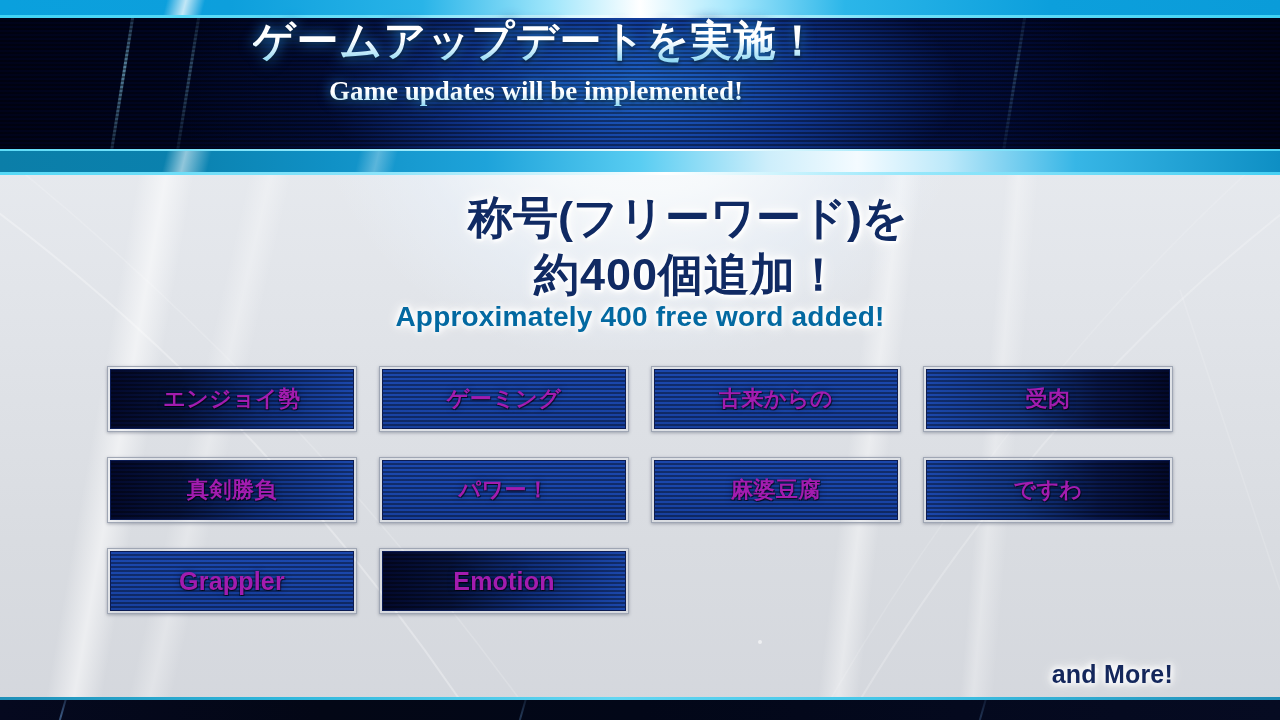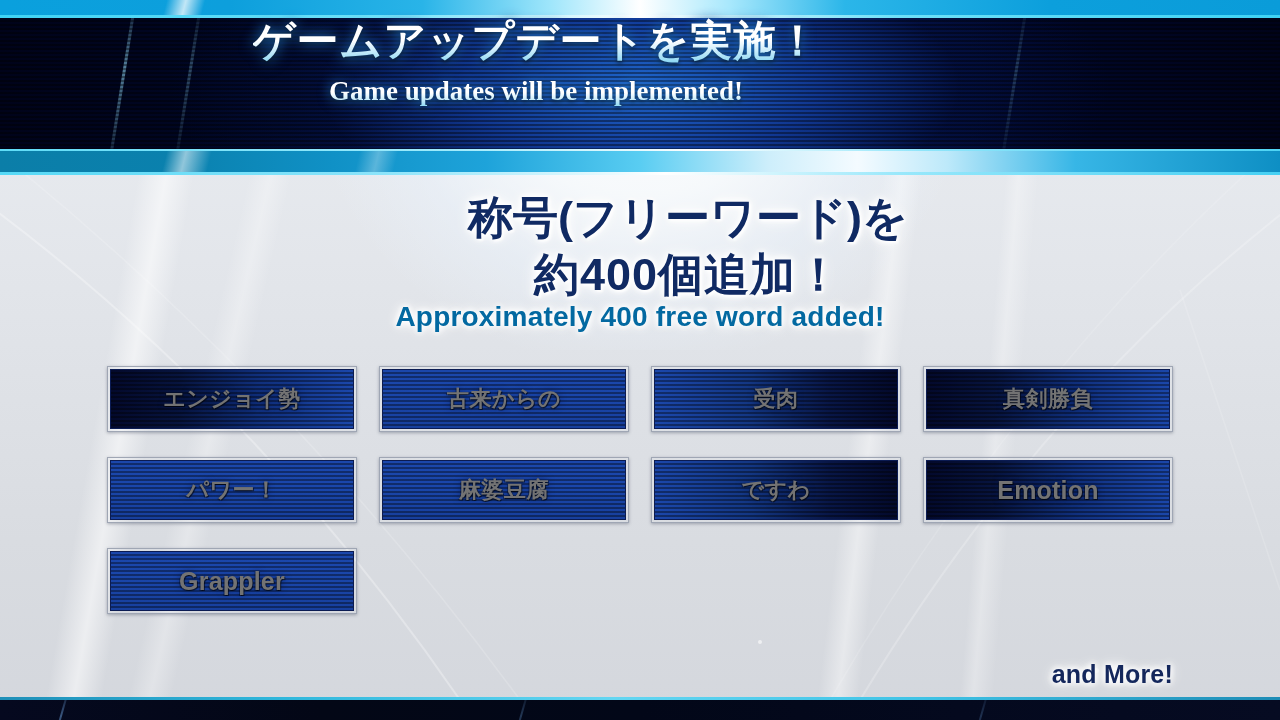--- a/index.html
+++ b/index.html
@@ -282,21 +282,21 @@
   .tile.c3 .tile-fill {
     background: linear-gradient(180deg, #1b47ac 0%, #1a46aa 45%, #173f9d 100%);
   }
   
   .tile.c4 .tile-fill {
     background: linear-gradient(90deg, #1b47ab 0%, #133682 40%, #081647 72%, #03092b 100%);
   }
   .tile-label {
     position: relative;
     z-index: 3;
-    color: #737373;
+    color: #a21caf;
     font-size: 22px;
     font-weight: bold;
     letter-spacing: 0.5px;
     white-space: nowrap;
     text-shadow:
       1px 1px 0 rgba(0,0,0,0.55),
       -1px 1px 0 rgba(0,0,0,0.35),
       0 0 6px rgba(0,20,70,0.75);
   }
   .tile-label.latin { font-size: 25px; letter-spacing: 0.2px; }
@@ -384,20 +384,24 @@
     <div class="l1">称号(フリーワード)を</div>
     <div class="l2">約400個追加！</div>
   </div>
   <div class="headline headline-en">Approximately 400 free word added!</div>
 
   <div class="tile-grid">
     <div class="tile c1">
         <div class="tile-fill"></div>
         <span class="tile-label">エンジョイ勢</span>
       </div>
+    <div class="tile c2">
+        <div class="tile-fill"></div>
+        <span class="tile-label">ゲーミング</span>
+      </div>
     <div class="tile c3">
         <div class="tile-fill"></div>
         <span class="tile-label">古来からの</span>
       </div>
     <div class="tile c4">
         <div class="tile-fill"></div>
         <span class="tile-label">受肉</span>
       </div>
 
     <div class="tile c1">
@@ -410,27 +414,27 @@
       </div>
     <div class="tile c3">
         <div class="tile-fill"></div>
         <span class="tile-label">麻婆豆腐</span>
       </div>
     <div class="tile c4">
         <div class="tile-fill"></div>
         <span class="tile-label">ですわ</span>
       </div>
 
+    <div class="tile c2">
+        <div class="tile-fill"></div>
+        <span class="tile-label latin">Grappler</span>
+      </div>
     <div class="tile c1">
         <div class="tile-fill"></div>
         <span class="tile-label latin">Emotion</span>
-      </div>
-    <div class="tile c2">
-        <div class="tile-fill"></div>
-        <span class="tile-label latin">Grappler</span>
       </div>
   </div>
 
   <div class="and-more">and More!</div>
 
   <div class="bot-cyan-line"></div>
   <div class="bot-navy">
     <div class="bot-navy-streak" style="left:60px;"></div>
     <div class="bot-navy-streak" style="left:520px; opacity:.6;"></div>
     <div class="bot-navy-streak" style="left:980px; opacity:.5;"></div>

